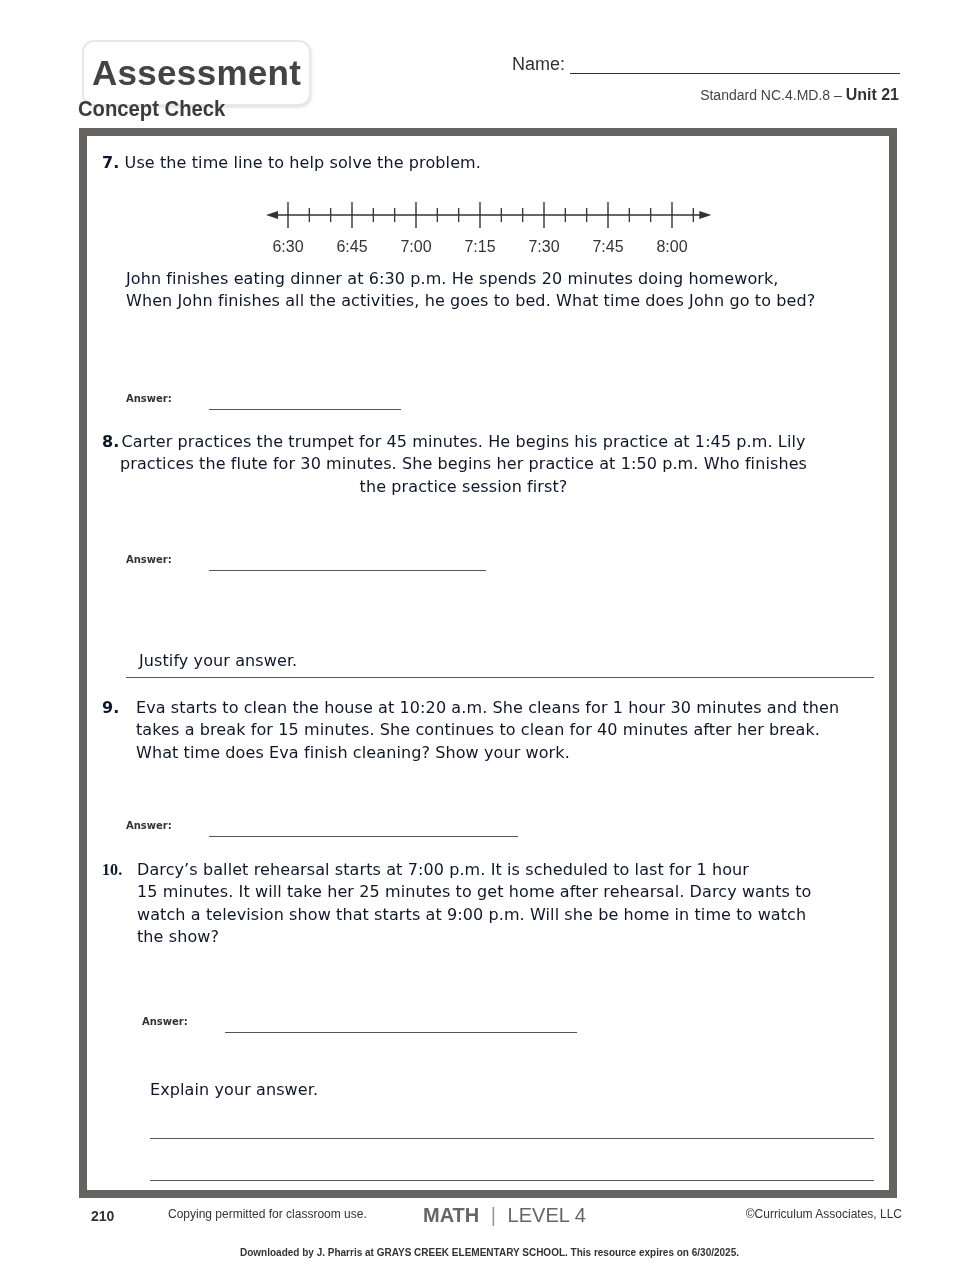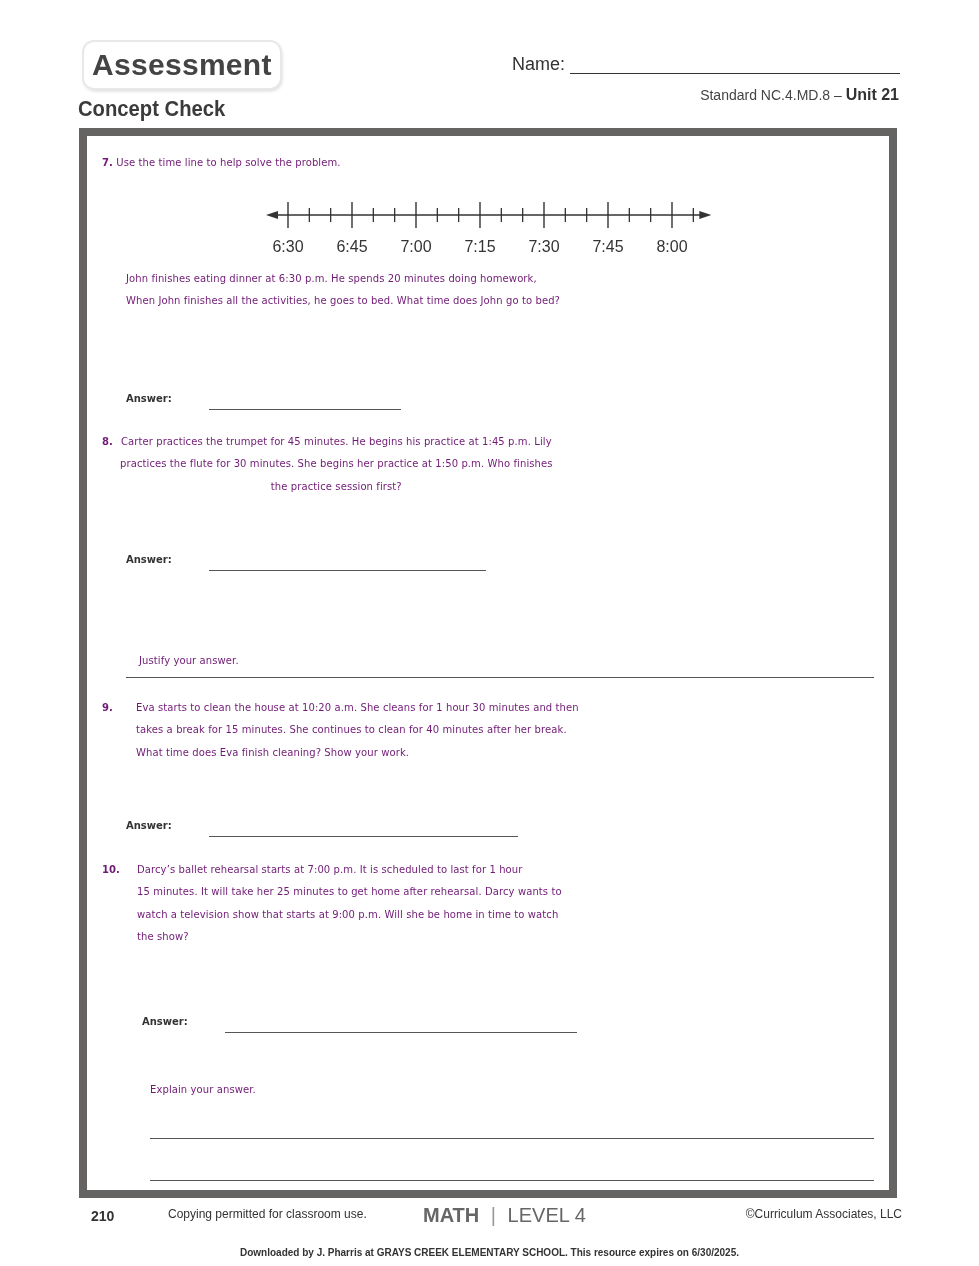--- a/index.html
+++ b/index.html
@@ -1,31 +1,31 @@
 <!DOCTYPE html>
 <html><head>
 <meta charset="utf-8">
 <style>
   html, body { margin: 0; padding: 0; background: #ffffff; }
   body { width: 979px; height: 1266px; position: relative; overflow: hidden; color: #3a3a3a; font-family: "DejaVu Sans", sans-serif; }
   .abs { position: absolute; }
   .badge {
-    left: 84px; top: 42px; height: 46px; padding: 0 8px;
-    font-family: "Liberation Sans", sans-serif; font-weight: 700; font-size: 30px; line-height: 46px;
+    left: 84px; top: 42px; height: 46px; padding: 8px 8px;
+    font-family: "Liberation Sans", sans-serif; font-weight: 700; font-size: 35px; line-height: 46px;
     color: #444; background: #fff; border-radius: 10px;
     box-shadow: 0 0 0 2px #e8e8e8, 1px 2px 4px rgba(0,0,0,0.25);
     letter-spacing: 0.3px;
   }
   .concept { left: 78px; top: 96px; font-family: "Liberation Sans", sans-serif; font-weight: 700; font-size: 22px; color: #3b3b3b; transform: scaleX(0.92); transform-origin: left; }
   .name-label { left: 512px; top: 54px; font-family: "Liberation Sans", sans-serif; font-size: 18px; color: #333; }
   .name-line { left: 570px; top: 73px; width: 330px; border-bottom: 1.5px solid #333; }
   .standard { right: 80px; top: 86px; font-family: "Liberation Sans", sans-serif; font-size: 14px; color: #444; }
   .standard b { font-size: 16px; color: #333; }
   .frame { left: 79px; top: 128px; width: 802px; height: 1054px; border: 8px solid #666462; background: #fff; }
-  .q { font-size: 10px; line-height: 22.3px; color: #701a75; letter-spacing: 0.1px; }
+  .q { font-size: 16px; line-height: 22.3px; color: #0f172a; letter-spacing: 0.1px; }
   .qnum { font-weight: 700; }
   .ans { font-size: 10px; font-weight: 700; color: #333; }
   .line { border-bottom: 1.2px solid #555; }
   .foot { font-family: "Liberation Sans", sans-serif; color: #333; }
   .tl-label { font-family: "Liberation Sans", sans-serif; font-size: 16px; fill: #333; }
 </style>
 </head>
 <body>
 
 <div class="abs badge">Assessment</div>
@@ -101,21 +101,21 @@
   <div style="margin-left:34px;">
     <div>Eva starts to clean the house at 10:20 a.m. She cleans for 1 hour 30 minutes and then</div>
     <div>takes a break for 15 minutes. She continues to clean for 40 minutes after her break.</div>
     <div>What time does Eva finish cleaning? Show your work.</div>
   </div>
 </div>
 <div class="abs ans" style="left:126px; top:820px;">Answer:</div>
 <div class="abs line" style="left:209px; top:836px; width:309px;"></div>
 
 <div class="abs q" style="left:102px; top:859px;">
-  <span class="qnum abs" style="left:0; top:0;">10.</span>
+  <span class="qnum abs" style="left:0; top:0;font-family:Liberation Serif, serif;">10.</span>
   <div style="margin-left:35px;">
     <div>Darcy’s ballet rehearsal starts at 7:00 p.m. It is scheduled to last for 1 hour</div>
     <div>15 minutes. It will take her 25 minutes to get home after rehearsal. Darcy wants to</div>
     <div>watch a television show that starts at 9:00 p.m. Will she be home in time to watch</div>
     <div>the show?</div>
   </div>
 </div>
 <div class="abs ans" style="left:142px; top:1016px;">Answer:</div>
 <div class="abs line" style="left:225px; top:1032px; width:352px;"></div>
 <div class="abs q" style="left:150px; top:1079px;">Explain your answer.</div>

